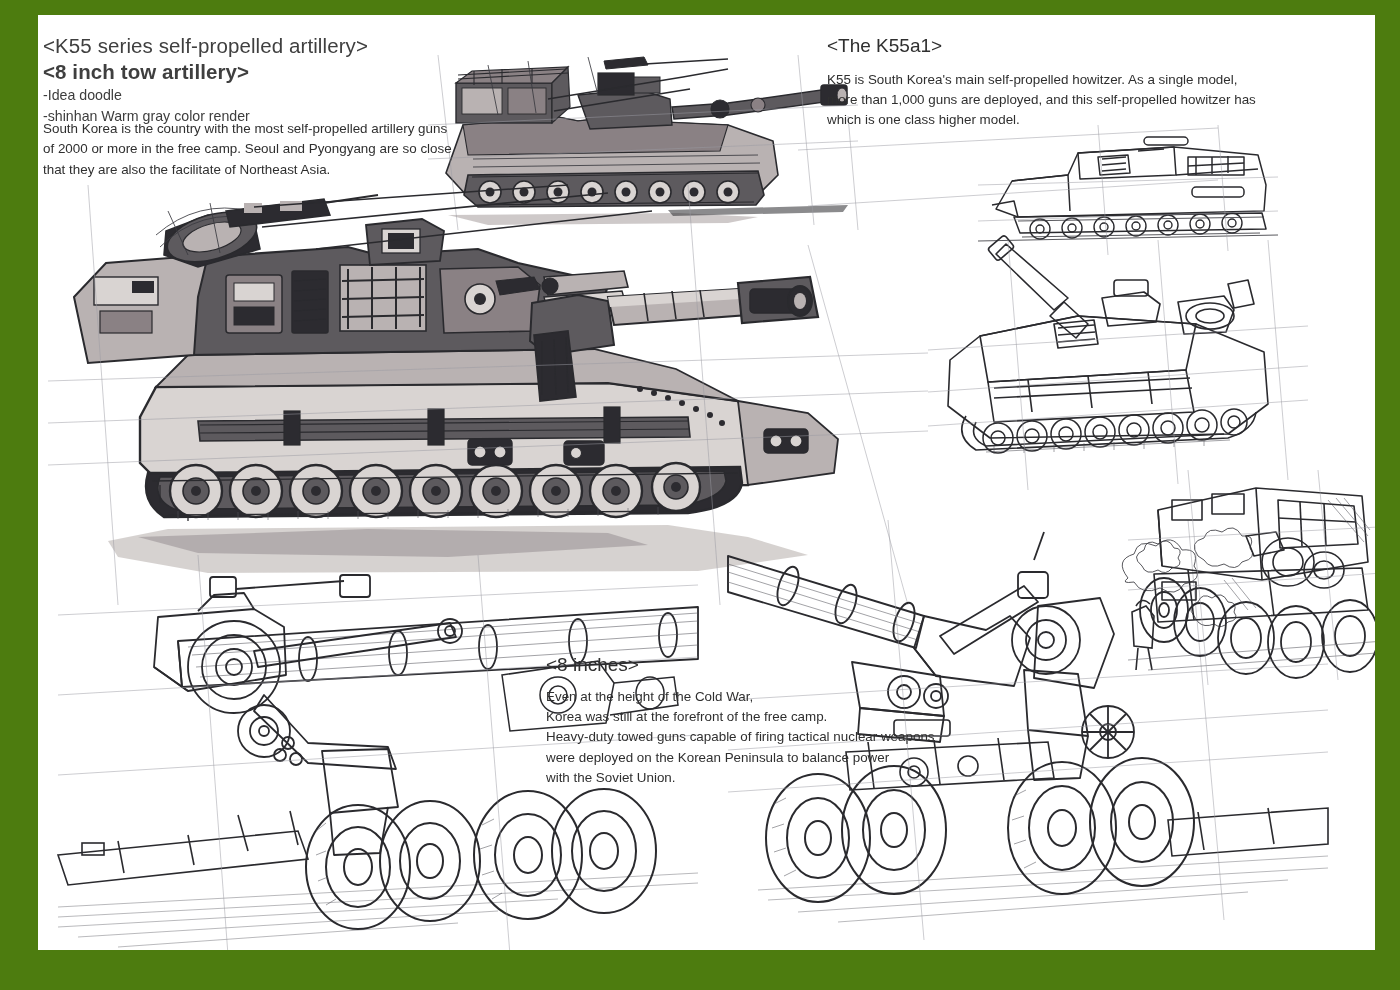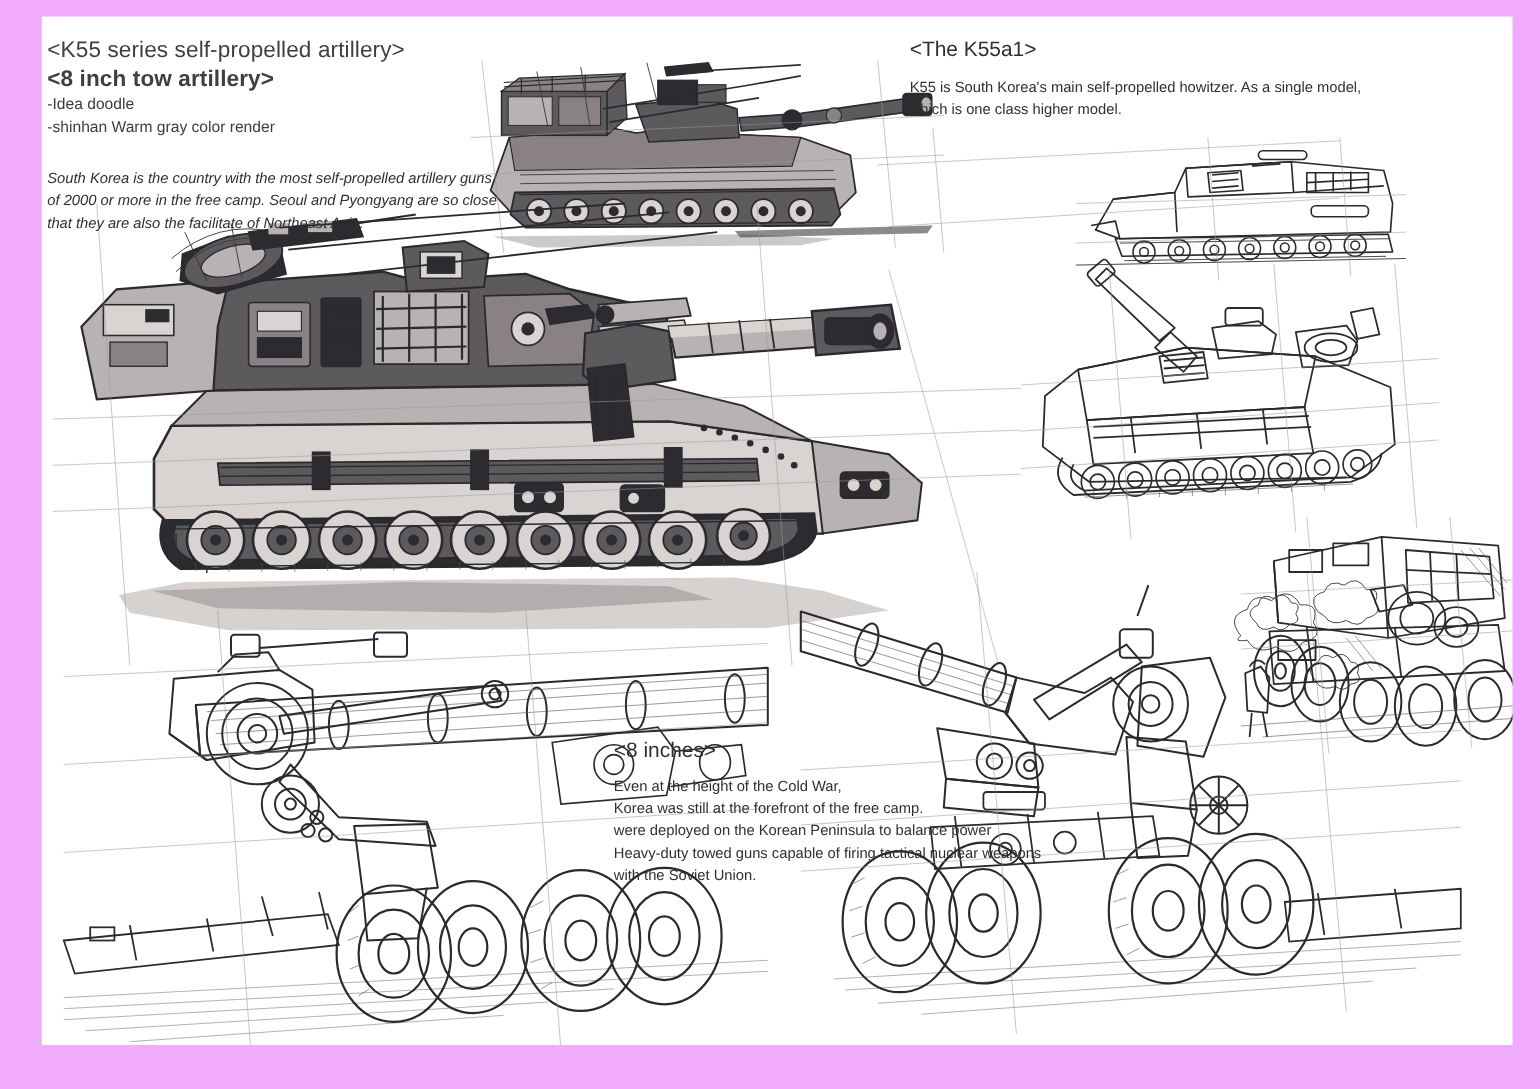--- a/index.html
+++ b/index.html
@@ -10,21 +10,21 @@
     width: 1400px;
     height: 990px;
     overflow: hidden;
     font-family: "Liberation Sans", sans-serif;
   }
 
   #artboard {
     position: relative;
     width: 1400px;
     height: 990px;
-    background: #f0abfc;
+    background: #4d7c0f;
   }
 
   
   #sheet {
     position: absolute;
     left: 38px;
     top: 15px;
     width: 1337px;
     height: 935px;
     background: #ffffff;
@@ -62,23 +62,23 @@
     line-height: 1.52;
   }
   .caption-head {
     font-size: 19px;
     color: #2f2f2f;
     white-space: nowrap;
     line-height: 1.5;
   }
 
   #block-title      { left: 5px;   top: 18px;  }
-  #block-intro      { left: 5px;   top: 137px; font-style: italic; }
+  #block-intro      { left: 5px;   top: 104px; }
   #block-k55a1      { left: 789px; top: 17px;  }
-  #block-eight-inch { left: 520px; top: 636px; margin-top: 18px; }
+  #block-eight-inch { left: 508px; top: 636px; }
 
   
   .art {
     position: absolute;
     pointer-events: none;
   }
   .art svg { display: block; overflow: visible; }
 
   
   .ink      { stroke: #2a2a2e; fill: none; }
@@ -826,27 +826,28 @@
     <div class="txt-block" id="block-intro">
       <div class="body-line">South Korea is the country with the most self-propelled artillery guns</div>
       <div class="body-line">of 2000 or more in the free camp. Seoul and Pyongyang are so close</div>
       <div class="body-line">that they are also the facilitate of Northeast Asia.</div>
     </div>
 
     <div class="txt-block" id="block-k55a1">
       <div class="caption-head">&lt;The K55a1&gt;</div>
       <div style="height:9px"></div>
       <div class="body-line">K55 is South Korea's main self-propelled howitzer. As a single model,</div>
+      <div class="body-line">more than 1,000 guns are deployed, and this self-propelled howitzer has</div>
       <div class="body-line">which is one class higher model.</div>
     </div>
 
     <div class="txt-block" id="block-eight-inch">
       <div class="caption-head">&lt;8 inches&gt;</div>
       <div style="height:7px"></div>
       <div class="body-line">Even at the height of the Cold War,</div>
       <div class="body-line">Korea was still at the forefront of the free camp.</div>
+      <div class="body-line">Heavy-duty towed guns capable of firing tactical nuclear weapons</div>
       <div class="body-line">were deployed on the Korean Peninsula to balance power</div>
-      <div class="body-line">Heavy-duty towed guns capable of firing tactical nuclear weapons</div>
       <div class="body-line">with the Soviet Union.</div>
     </div>
 
   </div>
 </div>
 
 </body></html>

